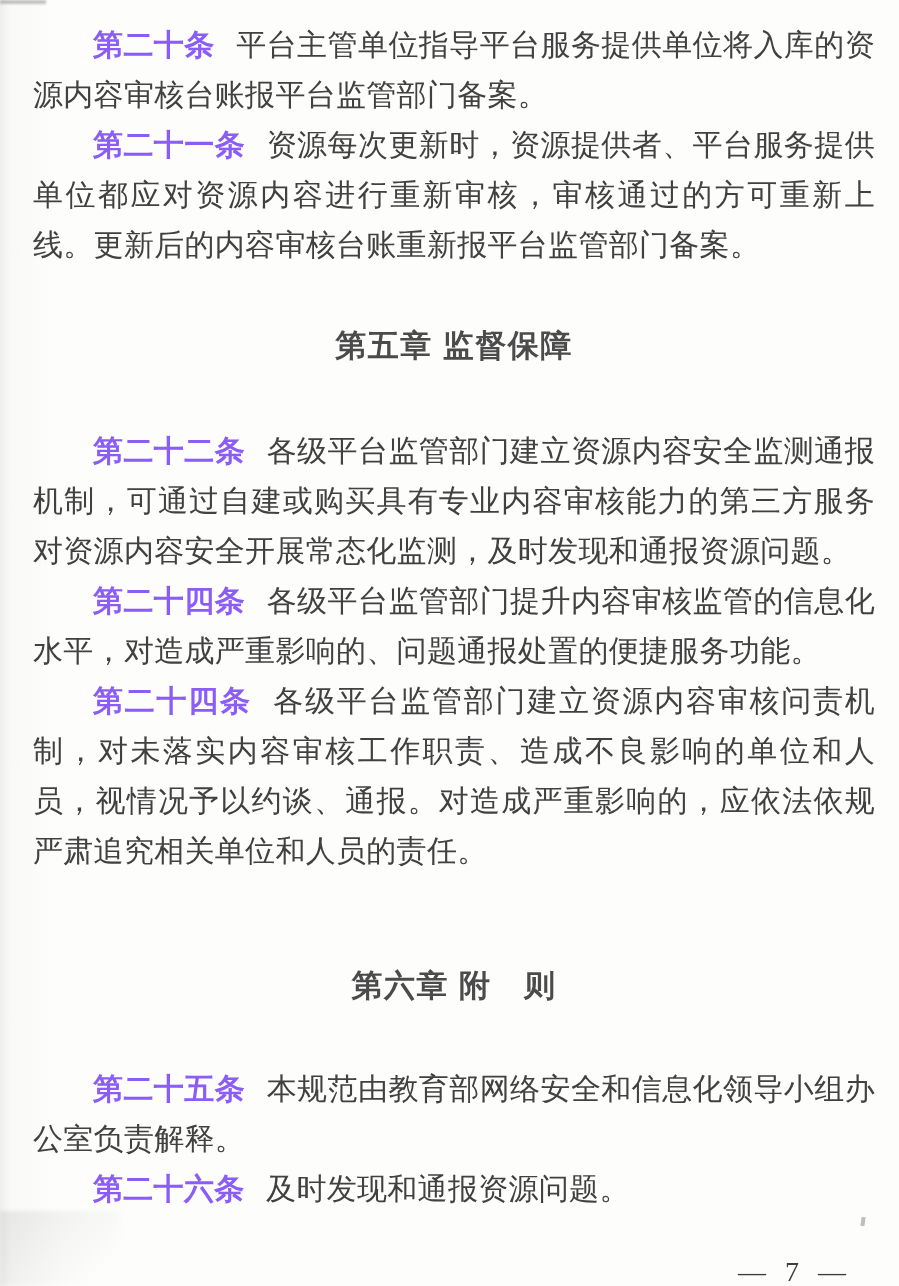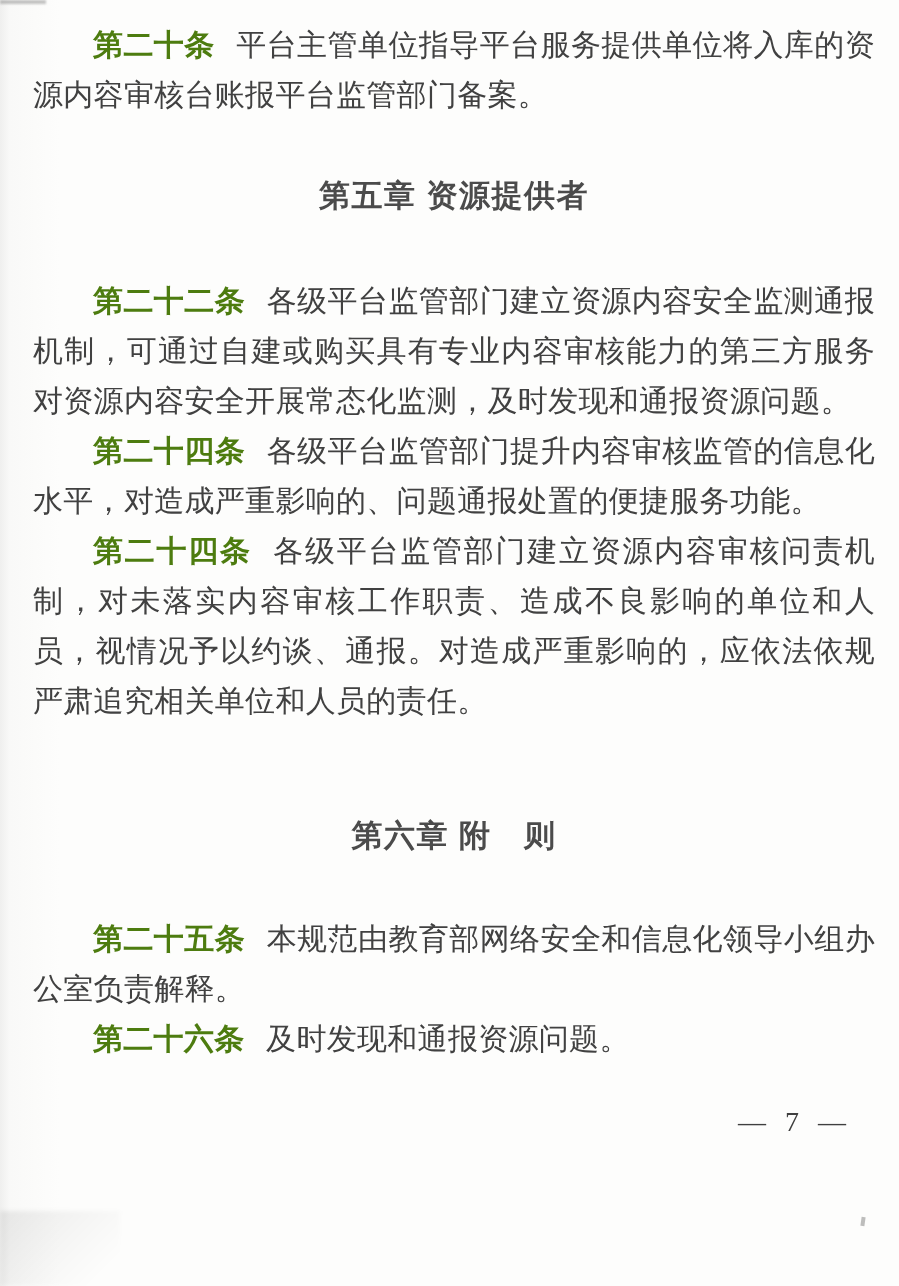--- a/index.html
+++ b/index.html
@@ -26,21 +26,21 @@
     margin: 0;
     font-size: 30px;
     line-height: 50px;
     text-align: justify;
     text-justify: inter-ideograph;
     text-indent: 2em;
     letter-spacing: 0.3px;
   }
   .lead {
     font-weight: bold;
-    color: #4d7c0f;
+    color: #8b5cf6;
     margin-right: 0.72em;
   }
   .chapter {
     font-family: "Liberation Sans", "DejaVu Sans", sans-serif;
     font-weight: 700;
     font-size: 31px;
     line-height: 44px;
     color: #4b4b4b;
     text-align: center;
     letter-spacing: 1.5px;
@@ -90,22 +90,23 @@
     filter: blur(0.5px);
   }
 </style>
 </head>
 <body>
 
 <div class="page">
 
   <p class="para"><span class="lead">第二十条</span><span>平台主管单位指导平台服务提供单位将入库的资源内容审核台账报平台监管部门备案。</span></p>
 
+  <p class="para"><span class="lead">第二十一条</span><span>资源每次更新时，资源提供者、平台服务提供单位都应对资源内容进行重新审核，审核通过的方可重新上线。更新后的内容审核台账重新报平台监管部门备案。</span></p>
 
-  <h2 class="chapter">第五章 资源提供者</h2>
+  <h2 class="chapter">第五章 监督保障</h2>
 
   <p class="para"><span class="lead">第二十二条</span><span>各级平台监管部门建立资源内容安全监测通报机制，可通过自建或购买具有专业内容审核能力的第三方服务对资源内容安全开展常态化监测，及时发现和通报资源问题。</span></p>
 
   <p class="para"><span class="lead">第二十四条</span><span>各级平台监管部门提升内容审核监管的信息化水平，对造成严重影响的、问题通报处置的便捷服务功能。</span></p>
 
   <p class="para"><span class="lead">第二十四条</span><span>各级平台监管部门建立资源内容审核问责机制，对未落实内容审核工作职责、造成不良影响的单位和人员，视情况予以约谈、通报。对造成严重影响的，应依法依规严肃追究相关单位和人员的责任。</span></p>
 
   <h2 class="chapter second">第六章 附　则</h2>
 
   <p class="para"><span class="lead">第二十五条</span><span>本规范由教育部网络安全和信息化领导小组办公室负责解释。</span></p>

